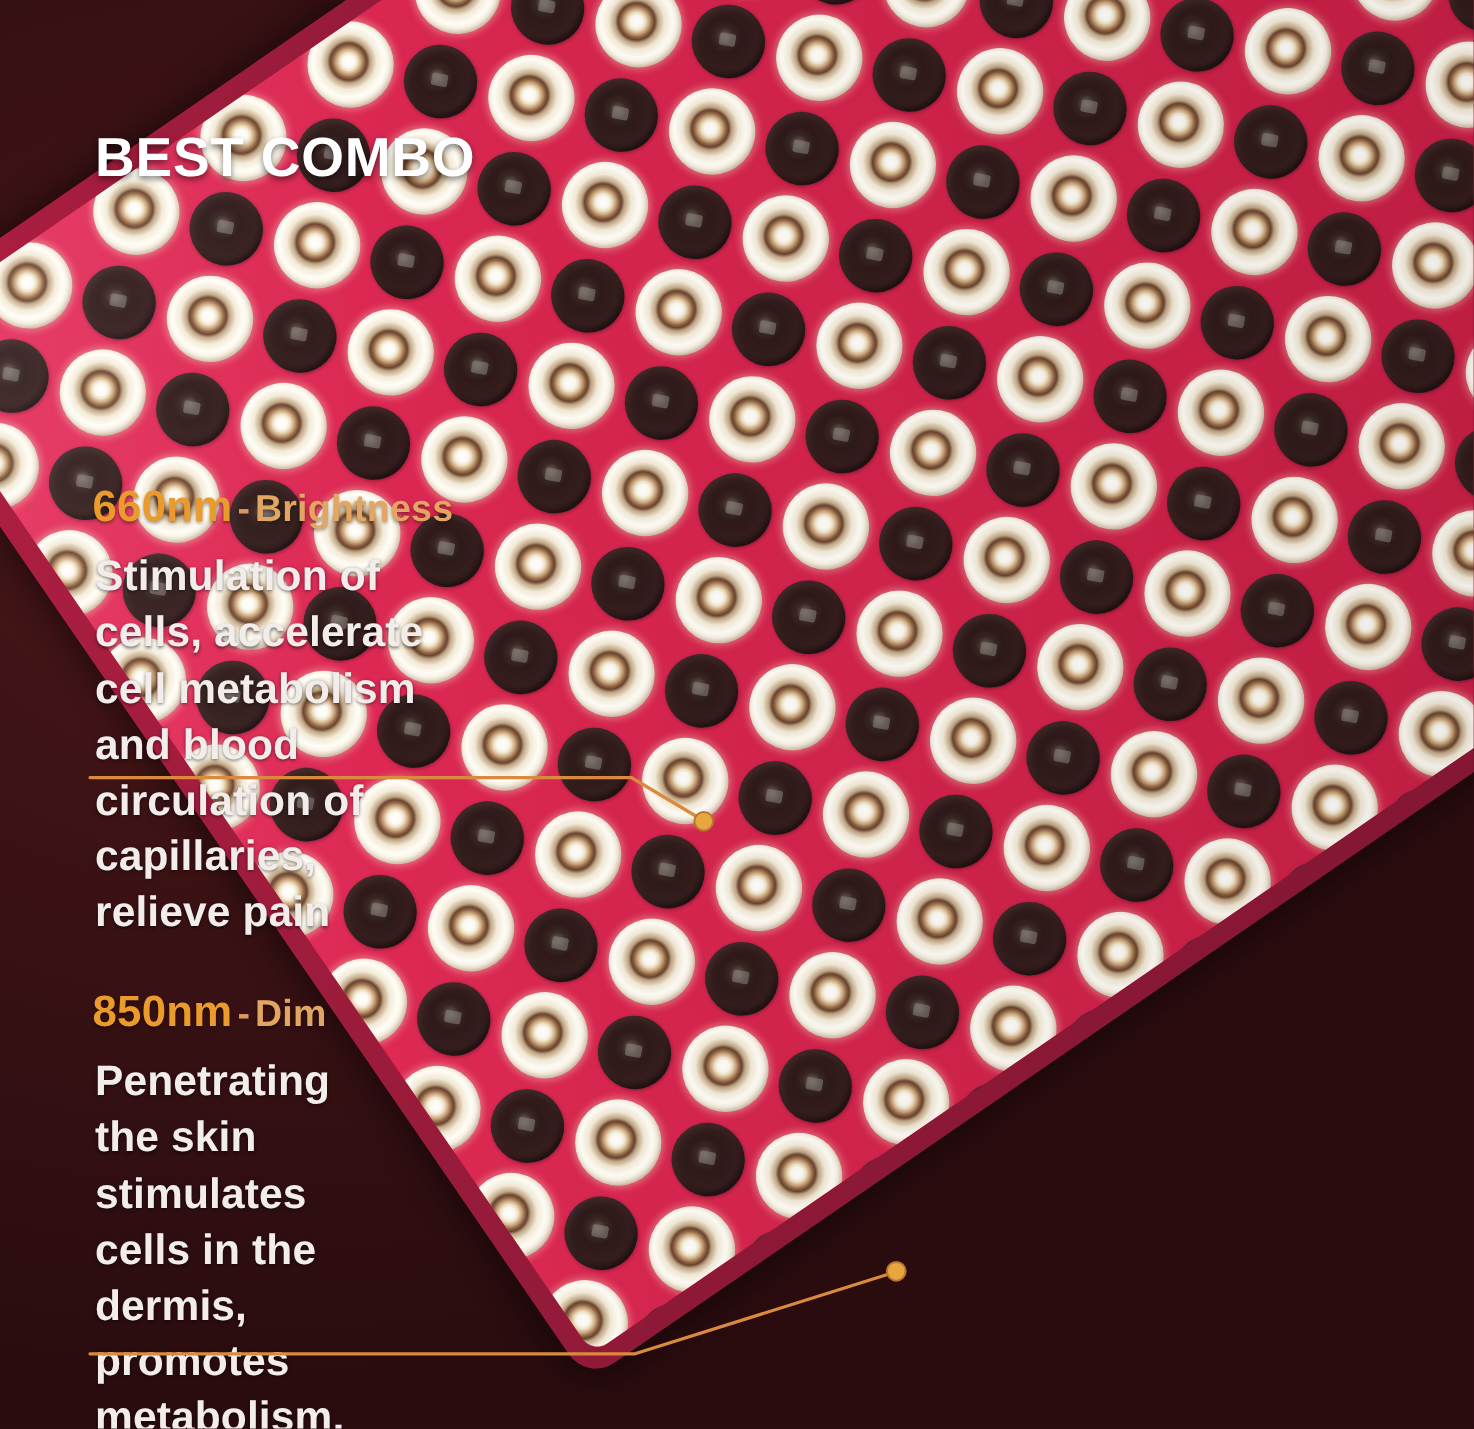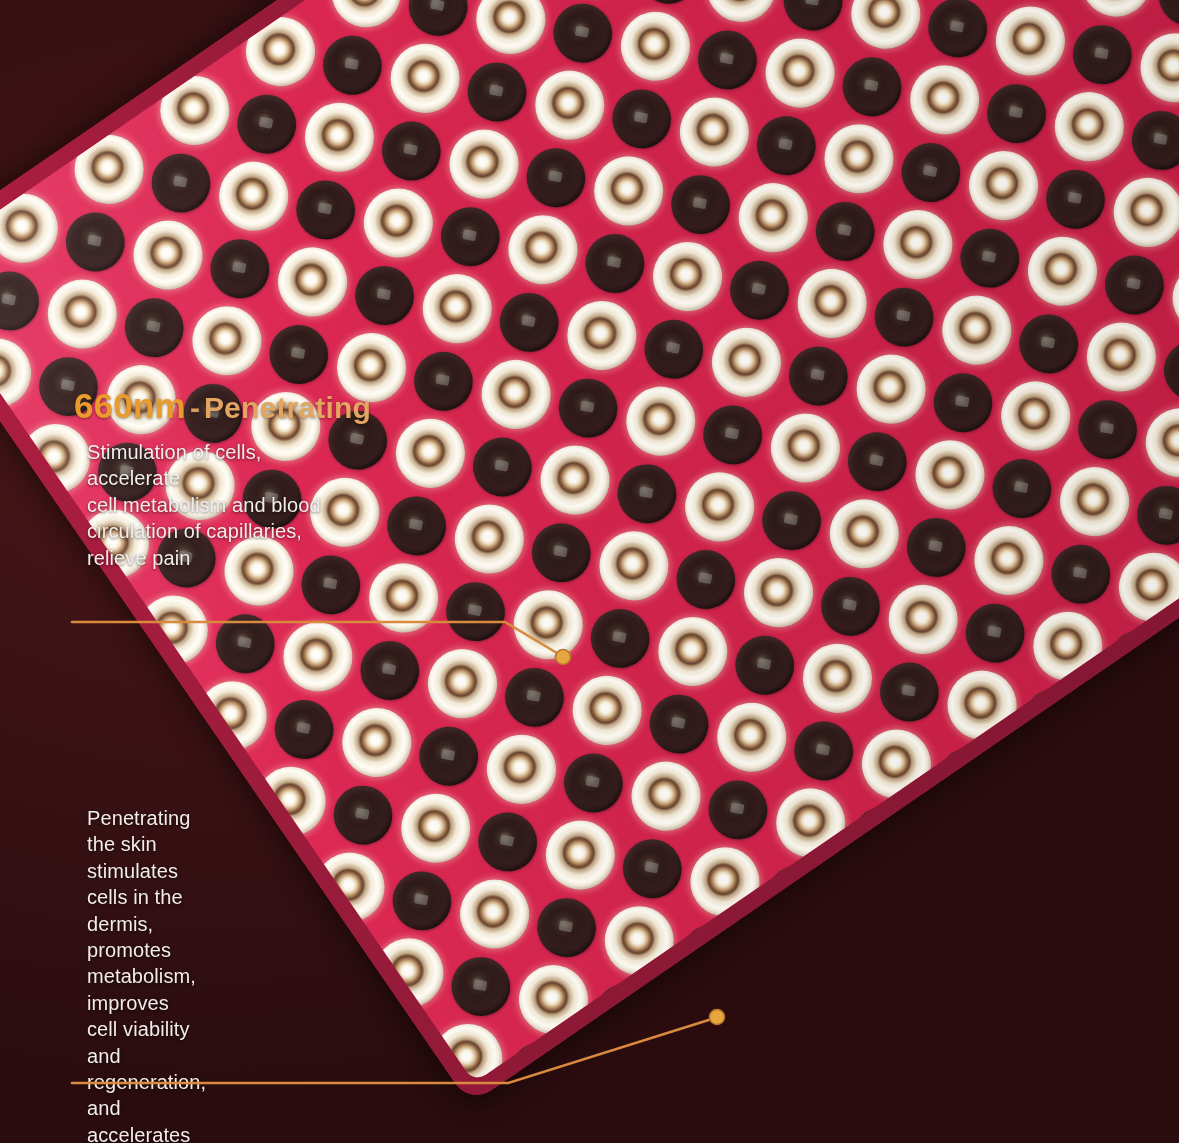--- a/index.html
+++ b/index.html
@@ -154,25 +154,25 @@
     padding: 0 4px;
   }
   .spec-mode {
     font-size: 30px;
     font-weight: bold;
     color: #e3a662;
     letter-spacing: 0.2px;
     text-shadow: 0 1px 3px rgba(0,0,0,0.4);
   }
   .spec-body {
-    margin: 13px;
-    font-size: 20px;
+    margin: 2px;
+    font-size: 34px;
     line-height: 1.32;
     color: #f2ecea;
-    font-weight: normal;
+    font-weight: bold;
     letter-spacing: 0.1px;
     text-shadow: 0 1px 3px rgba(0,0,0,0.55);
     white-space: pre-line;
   }
 
   
   #callouts {
     position: absolute;
     left: 0; top: 0;
     width: 1179px; height: 1143px;
@@ -576,33 +576,37 @@
 
     <g>
       <path d="M 72 1083 L 508 1083 L 715 1018" fill="none" stroke="#d98a3f" stroke-width="2.6" stroke-linecap="round" stroke-linejoin="round"></path>
       <circle cx="717" cy="1017" r="7.5" fill="#e8a63e" stroke="#b8762e" stroke-width="1.6"></circle>
     </g>
   </svg>
 
   <div class="content">
 
     <div id="title-block">
+      <h2 id="title-sub">BEST COMBO</h2>
     </div>
 
     <div class="spec" id="spec-660">
       <p class="spec-head">
-        <span class="spec-wavelength">660nm</span><span class="spec-dash">-</span><span class="spec-mode">Penetrating</span>
+        <span class="spec-wavelength">660nm</span><span class="spec-dash">-</span><span class="spec-mode">Brightness</span>
       </p>
       <p class="spec-body">Stimulation of cells, accelerate
 cell metabolism and blood
 circulation of capillaries,
 relieve pain</p>
     </div>
 
     <div class="spec" id="spec-850">
+      <p class="spec-head">
+        <span class="spec-wavelength">850nm</span><span class="spec-dash">-</span><span class="spec-mode">Dim</span>
+      </p>
       <p class="spec-body">Penetrating the skin
 stimulates cells in the
 dermis, promotes
 metabolism, improves
 cell viability and regeneration,
 and accelerates wound healing</p>
     </div>
 
   </div>
 </div>

